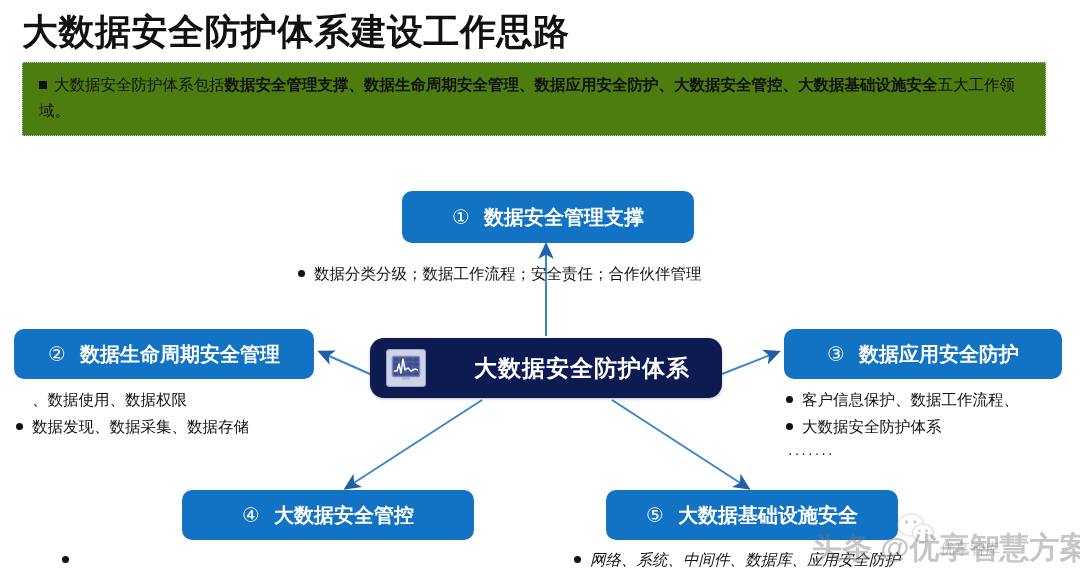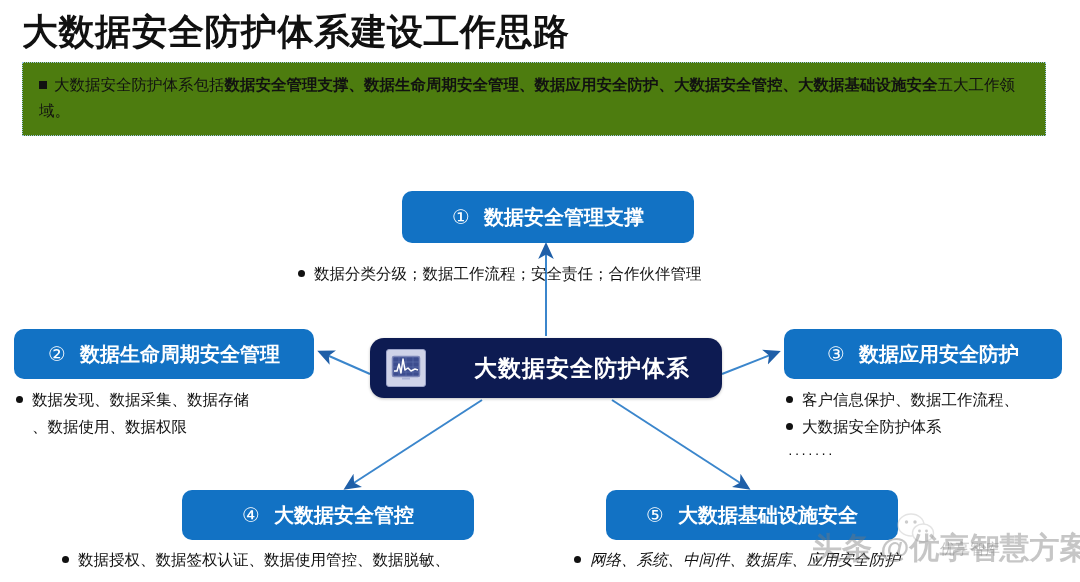--- a/index.html
+++ b/index.html
@@ -238,40 +238,40 @@
 </div>
 <div class="bullets" id="txt1">
   <div class="row"><span class="dot"></span><span>数据分类分级；数据工作流程；安全责任；合作伙伴管理</span></div>
 </div>
 
 <div class="node" id="node2">
   <span class="num">②</span>
   <span>数据生命周期安全管理</span>
 </div>
 <div class="bullets" id="txt2">
+  <div class="row indent"><span>、数据使用、数据权限</span></div>
   <div class="row"><span class="dot"></span><span>数据发现、数据采集、数据存储</span></div>
-  <div class="row indent"><span>、数据使用、数据权限</span></div>
 </div>
 
 <div class="node" id="node3">
   <span class="num">③</span>
   <span>数据应用安全防护</span>
 </div>
 <div class="bullets" id="txt3">
   <div class="row"><span class="dot"></span><span>客户信息保护、数据工作流程、</span></div>
   <div class="row"><span class="dot"></span><span>大数据安全防护体系</span></div>
   <div class="row ellipsis-row">·······</div>
 </div>
 
 <div class="node" id="node4">
   <span class="num">④</span>
   <span>大数据安全管控</span>
 </div>
 <div class="bullets" id="txt4">
-  <div class="row"><span class="dot"></span><span>数据授权、数据签权认证、数据使用管控、数据脱敏、</span></div>
+  <div class="row"><span class="dot"></span></div>
 </div>
 
 <div class="node" id="node5">
   <span class="num">⑤</span>
   <span>大数据基础设施安全</span>
 </div>
 <div class="bullets" id="txt5">
   <div class="row"><span class="dot"></span><span>网络、系统、中间件、数据库、应用安全防护</span></div>
 </div>
 

